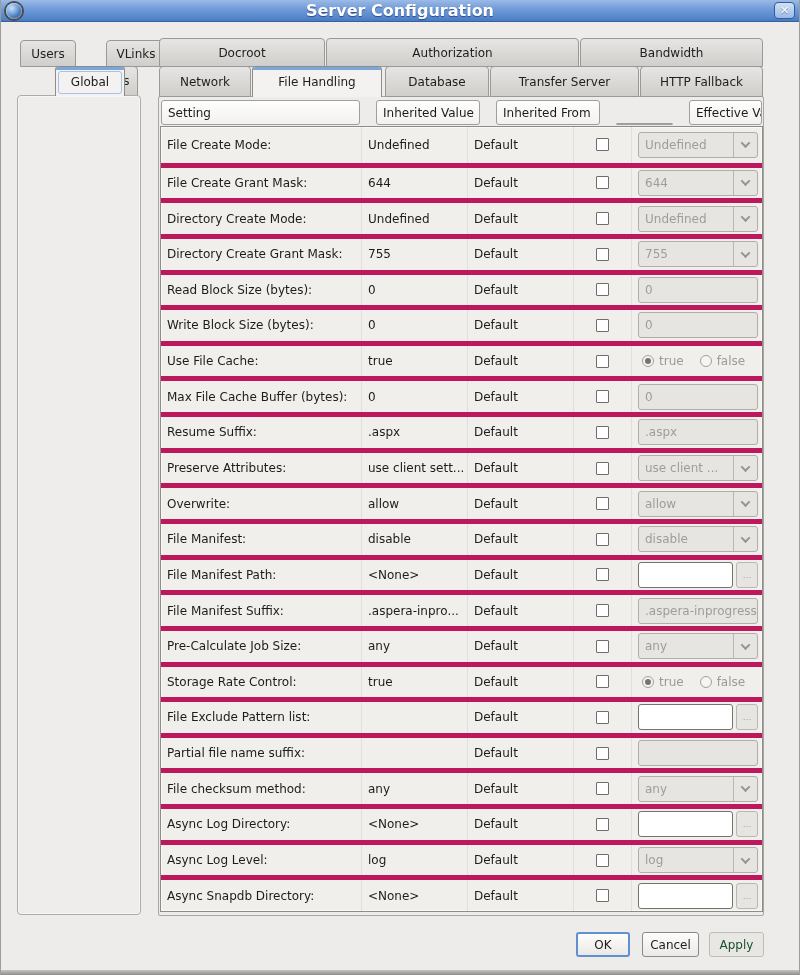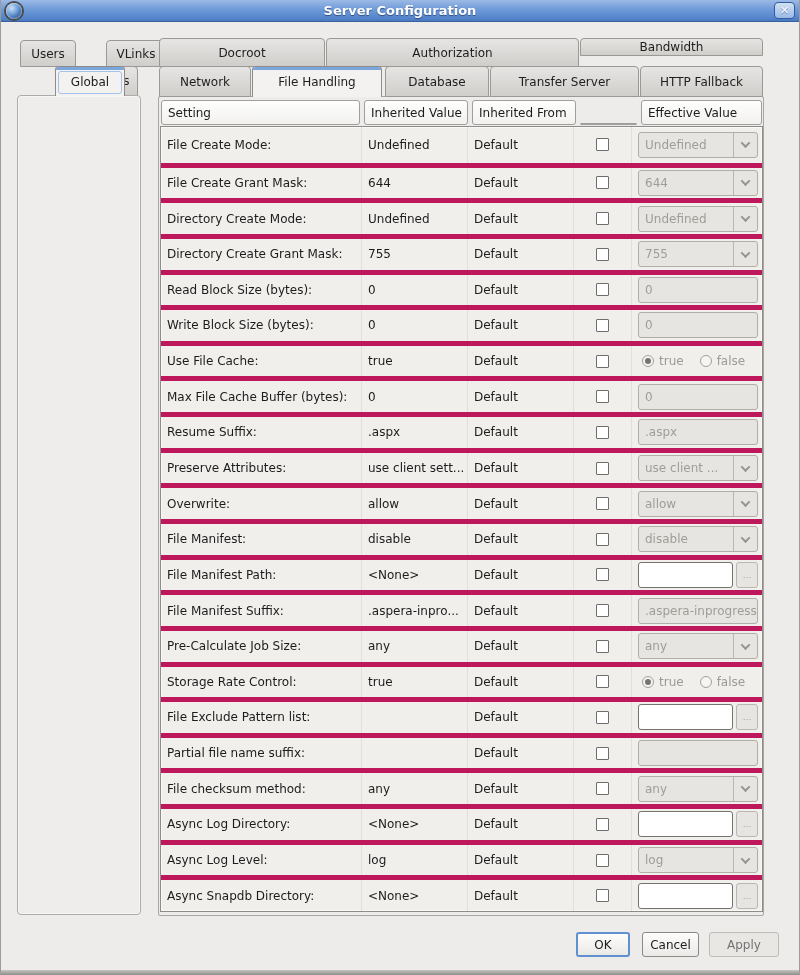--- a/index.html
+++ b/index.html
@@ -10,21 +10,21 @@
     border-left:1px solid #9e9c98;border-right:1px solid #9e9c98;
   }
   
   .titlebar{
     position:absolute;left:0;top:0;width:100%;height:22px;
     background:linear-gradient(180deg,#9cbae6 0%,#6e9ad8 45%,#5585cb 85%,#4a79bf 100%);
     border-bottom:1px solid #39619e;
   }
   .titlebar-title{
     position:absolute;left:0;top:0;width:100%;height:22px;line-height:22px;
-    text-align:center;color:#ffffff;font-weight:bold;font-size:13px;
+    text-align:center;color:#ffffff;font-weight:bold;font-size:16px;
     text-shadow:0 1px 1px rgba(18,42,90,.65);
   }
   .app-icon{
     position:absolute;left:5px;top:3px;width:16px;height:16px;border-radius:50%;
     background:radial-gradient(circle at 35% 32%,#cfe2f8 0%,#6fa0d8 40%,#2d5a9b 75%,#16335e 100%);
     box-shadow:0 0 0 2px #4a4a4a, inset 0 0 2px #fff;
   }
   .close-btn{
     position:absolute;right:4px;top:2px;width:21px;height:17px;border-radius:4px;
     background:linear-gradient(180deg,#d3e0f3,#9bbae6);
@@ -56,34 +56,34 @@
   .tab-global  {left:20px; top:66px; width:70px; height:30px;margin-left:34px;}
   .tab-groups  {left:77px; top:66px; width:60px; height:30px;}
   .left-frame{
     position:absolute;left:16px;top:95px;width:124px;height:820px;
     border:1px solid #aeaca8;border-radius:4px;background:#eeedeb;
     box-shadow:inset 0 0 0 1px #f7f6f4;z-index:3;
   }
   
   .tab-docroot       {left:158px;top:38px;width:166px;height:29px;}
   .tab-authorization {left:325px;top:38px;width:253px;height:29px;}
-  .tab-bandwidth     {left:579px;top:38px;width:183px;height:18px;}
+  .tab-bandwidth     {left:579px;top:38px;width:183px;height:29px;}
   .tab-network       {left:158px;top:66px;width:92px; height:31px;}
   .tab-filehandling  {left:251px;top:66px;width:130px;height:31px;}
   .tab-database      {left:384px;top:66px;width:104px;height:31px;}
   .tab-transferserver{left:489px;top:66px;width:149px;height:31px;}
   .tab-httpfallback  {left:639px;top:66px;width:123px;height:31px;}
   .right-frame{
     position:absolute;left:157px;top:96px;width:606px;height:820px;
     border:1px solid #a8a6a2;border-radius:2px;background:#edecea;z-index:1;
   }
   
   .header-row{
     position:absolute;left:160px;top:100px;width:601px;height:25px;
-    display:flex;gap:4px;z-index:3;
+    display:flex;gap:16px;z-index:3;
   }
   .col-header{
     background:linear-gradient(180deg,#fefefe,#f2f1ee);
     border:1px solid #a09e9b;border-radius:3px;
     font-size:12px;color:#1c1c1c;display:flex;align-items:center;
     padding-left:6px;overflow:hidden;white-space:nowrap;
   }
   .h-setting{width:199px;} .h-ival{width:104px;} .h-ifrom{width:104px;}
   .h-override{width:57px;margin-top:23px;} .h-eff{flex:1;}
   
@@ -136,21 +136,21 @@
   }
   .radio.checked::after{content:'';width:6px;height:6px;border-radius:50%;background:#77746f;}
   .radio-label{color:#9d9a95;font-size:12px;}
   
   .btn{
     position:absolute;top:932px;height:25px;border-radius:3px;font-size:12px;
     display:flex;align-items:center;justify-content:center;color:#1c1c1c;
   }
   .btn-ok{left:575px;width:54px;background:linear-gradient(180deg,#fdfdfc,#ebe9e6);border:2px solid #6090d0;}
   .btn-cancel{left:641px;width:57px;background:linear-gradient(180deg,#fdfdfc,#ebe9e6);border:1px solid #8b8885;}
-  .btn-apply{left:708px;width:70px;background:#e9e7e4;border:1px solid #bfbcb8;color:#737373;}
+  .btn-apply{left:708px;width:55px;background:#e9e7e4;border:1px solid #bfbcb8;color:#14532d;}
   .bottom-edge{
     position:absolute;left:0;bottom:0;width:100%;height:5px;
     background:linear-gradient(180deg,#c6c4c1,#8f8d89);
   }
 </style>
 </head>
 <body>
 
 <div class="window">
 

